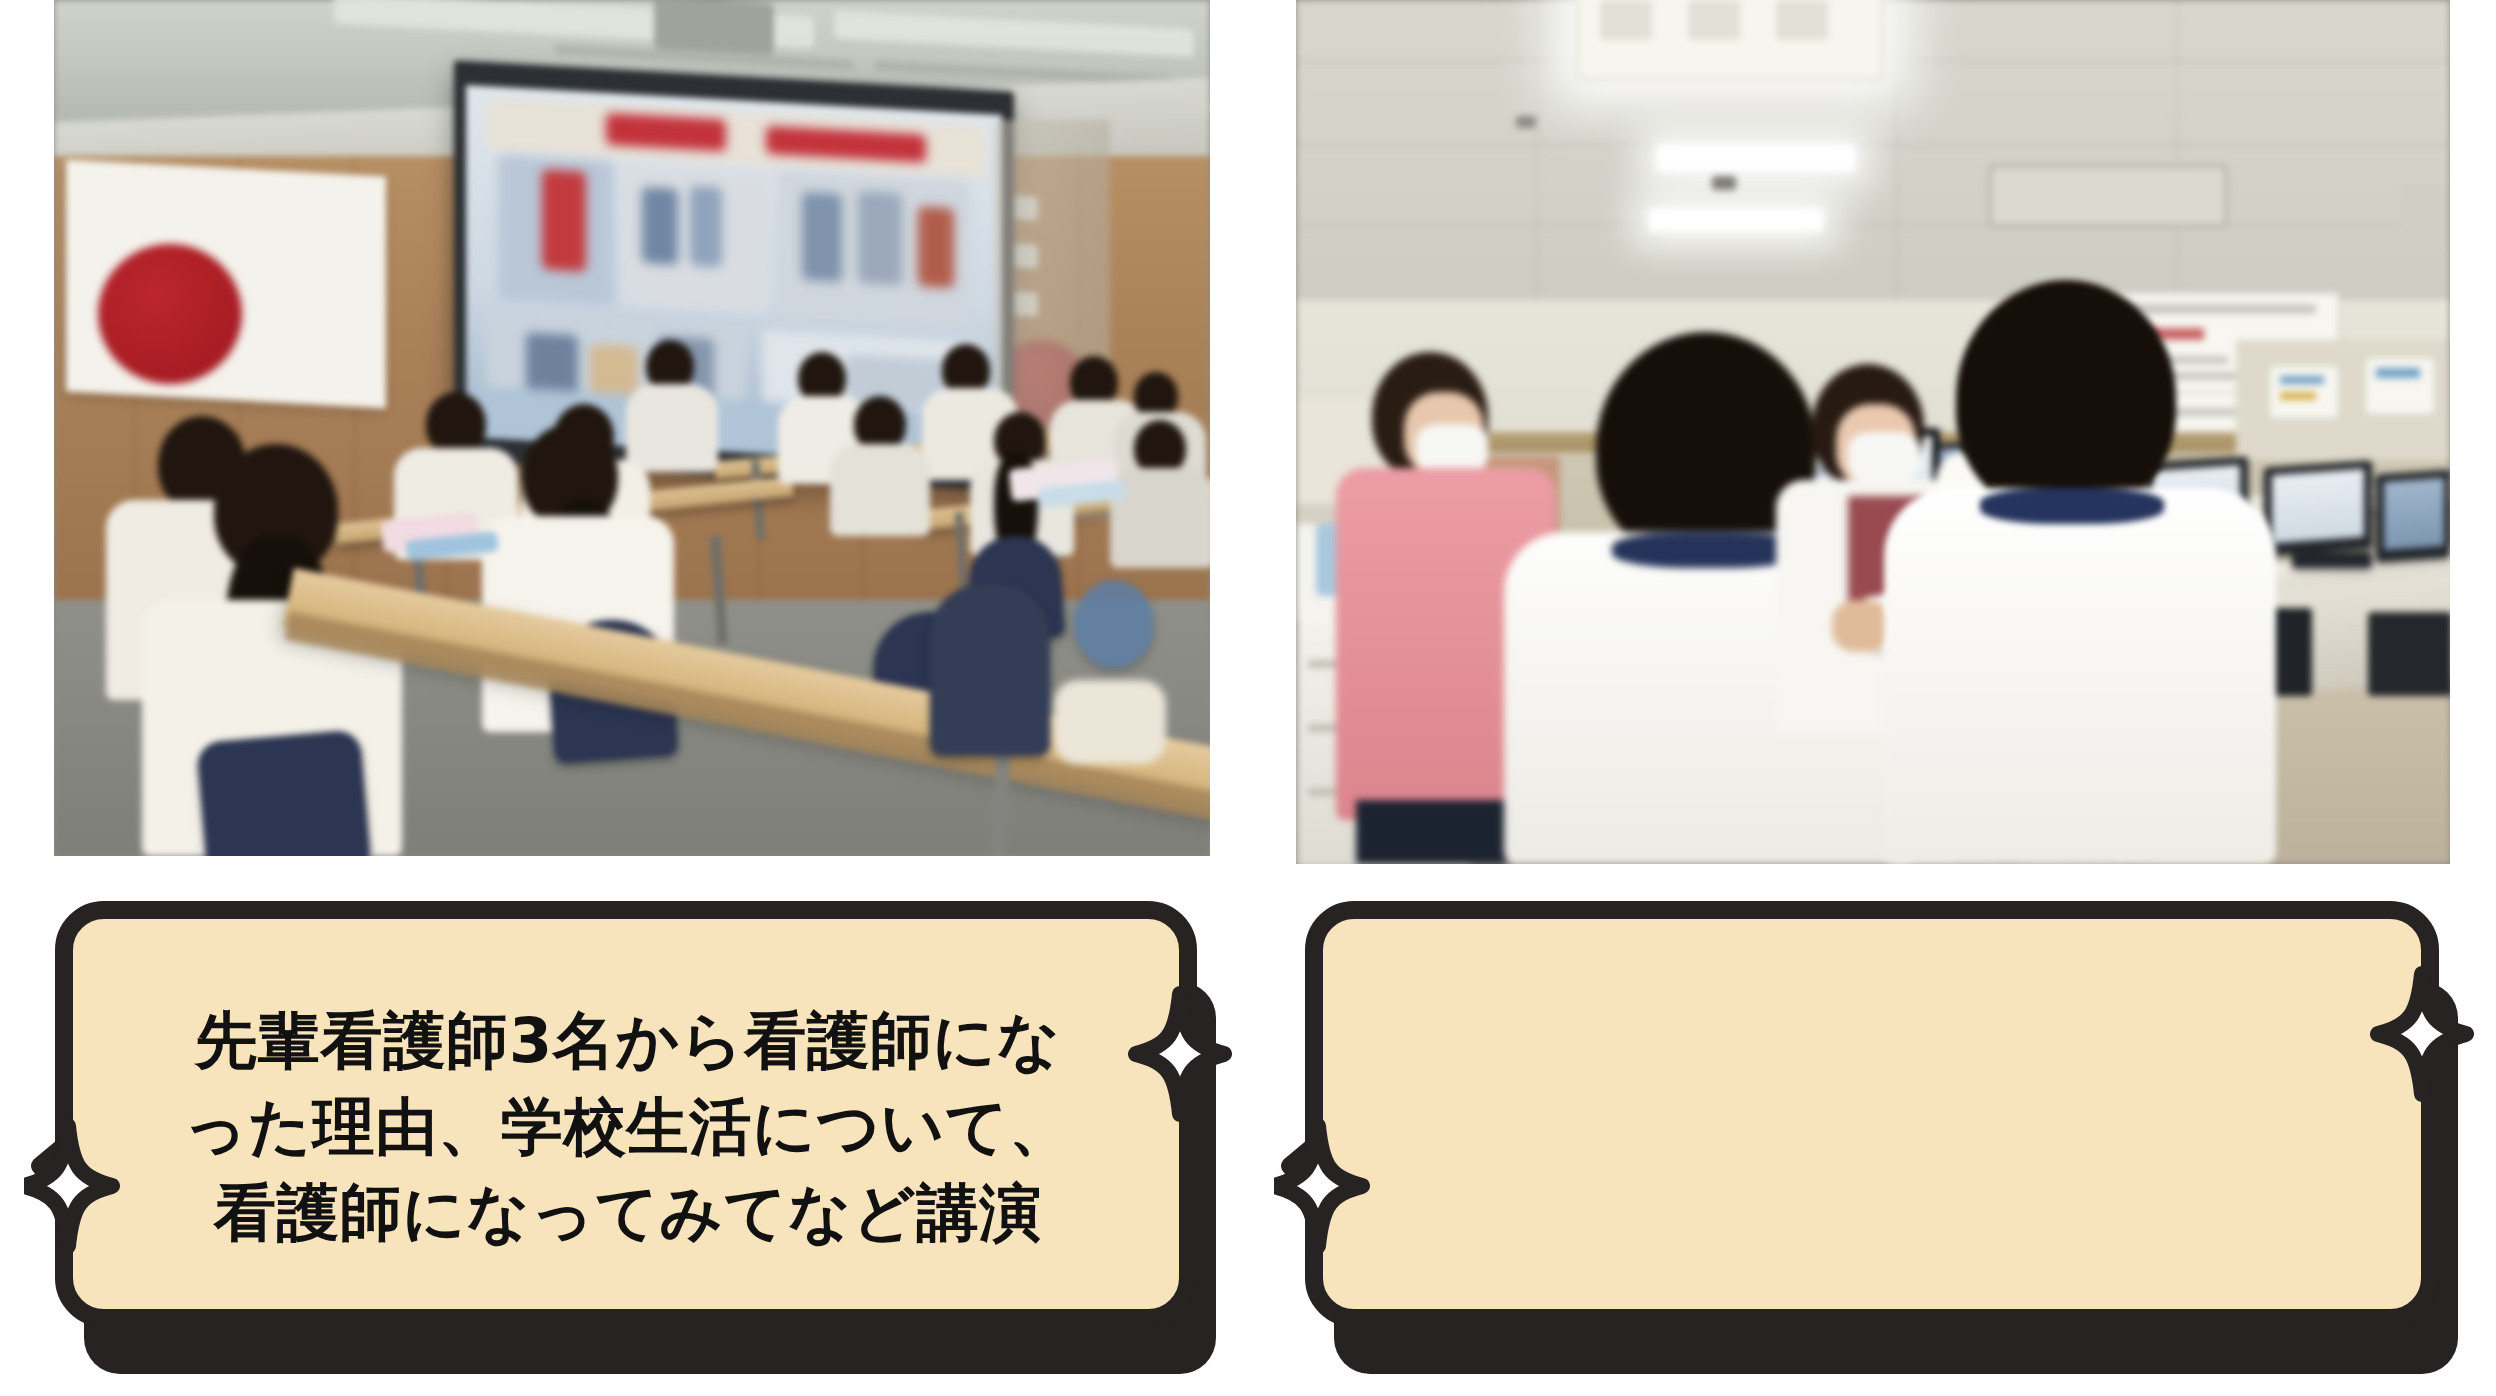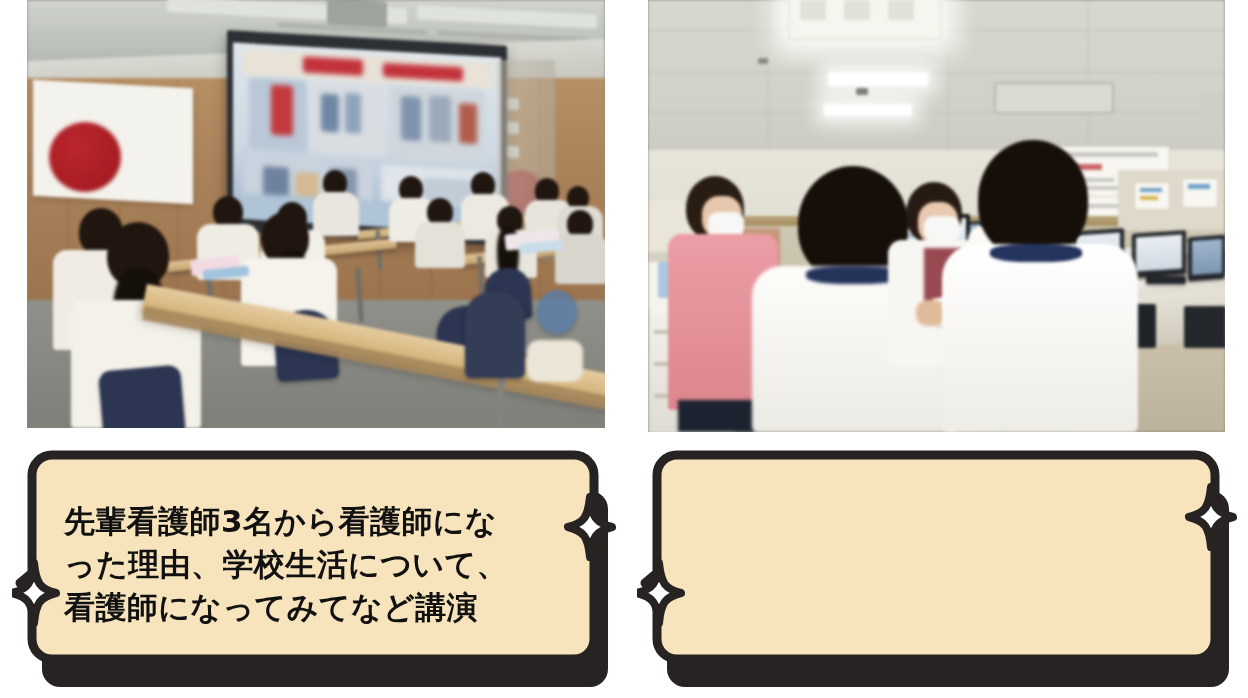--- a/index.html
+++ b/index.html
@@ -2,21 +2,21 @@
 <html><head>
 <meta charset="utf-8">
 <style>
   html,body{margin:0;padding:0;}
   body{
     width:1248px;height:698px;
     background:#ffffff;
     font-family:"DejaVu Sans","Liberation Sans",sans-serif;
     overflow:hidden;position:relative;
   }
-  .stage{position:absolute;left:0;top:0;width:1160px;height:698px;}
+  .stage{position:absolute;left:0;top:0;width:1160px;height:698px;text-align:center;}
 
   
   .photo{position:absolute;overflow:hidden;background:#8d8b86;}
   #photo-left{left:27px;top:0px;width:578px;height:428px;}
   #photo-right{left:648px;top:0px;width:577px;height:432px;}
   .ph-layer{position:absolute;}
 
   
   .l-ceiling{left:0;top:0;width:578px;height:62px;
     background:linear-gradient(180deg,#cfd3cc 0%,#c3c8c1 45%,#b3b8b1 100%);}

